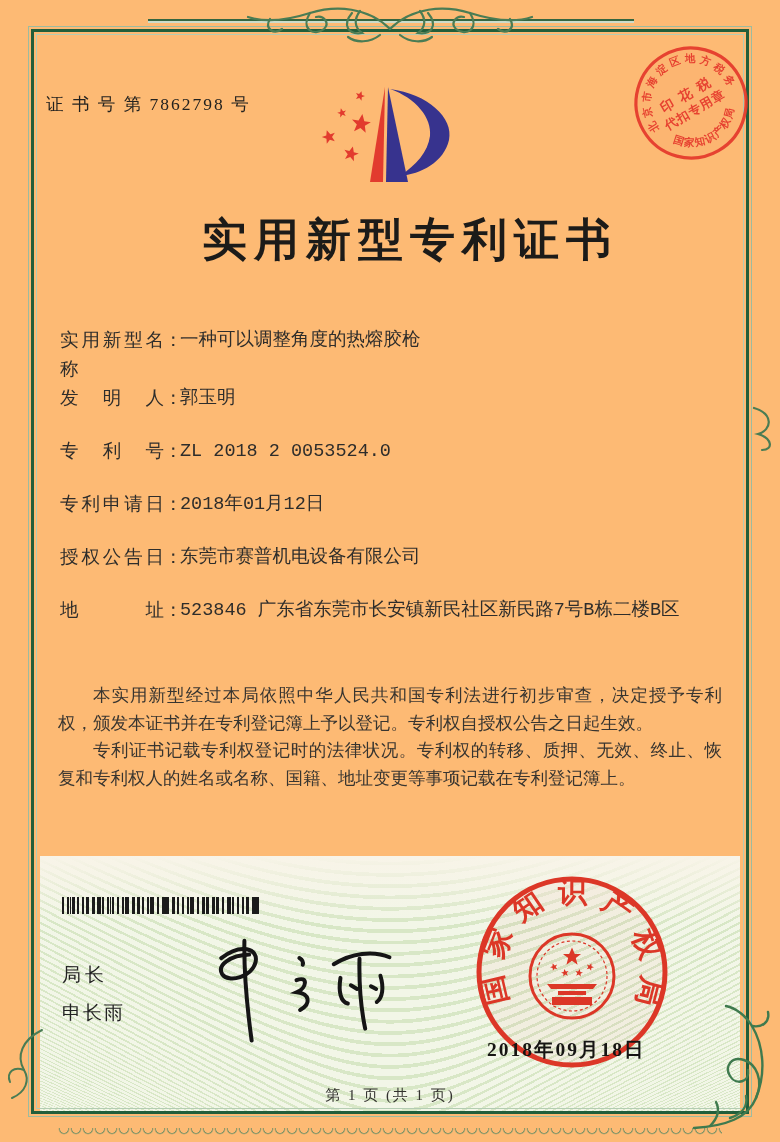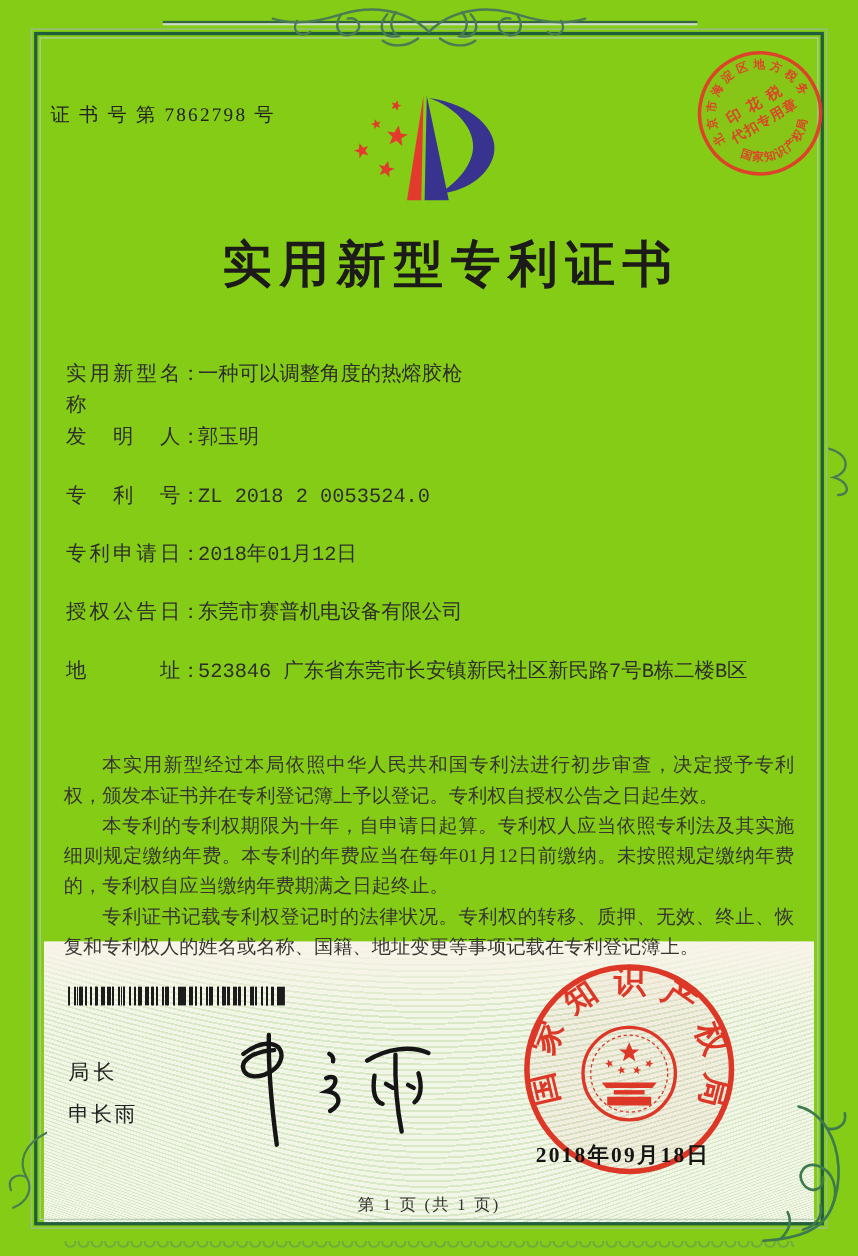--- a/index.html
+++ b/index.html
@@ -4,21 +4,21 @@
 <style>
   html,body{margin:0;padding:0;}
   body{
     font-family:"Liberation Serif","DejaVu Serif",serif;
     background:#e8e4d8;
   }
   .page{
     position:relative;
     width:780px;height:1142px;
     margin:0 auto;
-    background:#84cc16;
+    background:#fdba74;
     overflow:hidden;
   }
   
   .frame-outerline{position:absolute;inset:26px 28px 25px 28px;border:1px solid #9dbb9f;pointer-events:none;}
   .frame-main{position:absolute;inset:29px 31px 28px 31px;border:3px solid #215e3b;pointer-events:none;}
   .frame-innerline{position:absolute;inset:34px 36px 33px 36px;border:1px solid #b3ccb2;pointer-events:none;}
   .top-line{position:absolute;left:148px;top:19px;width:486px;height:2px;background:#35663f;box-shadow:0 2px 0 #cbdccb;}
   .bottom-lace{
     position:absolute;left:58px;top:1128px;width:664px;height:12px;
     background:radial-gradient(circle at 6px 1px, rgba(0,0,0,0) 3.6px, #5d8a64 4.2px, rgba(0,0,0,0) 5.8px);
@@ -148,21 +148,20 @@
   </div>
   <div class="field-row" style="top:543px;">
     <span class="flabel">授权公告日</span><span class="fcolon">：</span><span class="fvalue">东莞市赛普机电设备有限公司</span>
   </div>
   <div class="field-row" style="top:596px;">
     <span class="flabel">地址</span><span class="fcolon">：</span><span class="fvalue wide">523846 广东省东莞市长安镇新民社区新民路7号B栋二楼B区</span>
   </div>
 
   <div class="paragraphs">
     <p>本实用新型经过本局依照中华人民共和国专利法进行初步审查，决定授予专利权，颁发本证书并在专利登记簿上予以登记。专利权自授权公告之日起生效。</p>
-    <p>本专利的专利权期限为十年，自申请日起算。专利权人应当依照专利法及其实施细则规定缴纳年费。本专利的年费应当在每年01月12日前缴纳。未按照规定缴纳年费的，专利权自应当缴纳年费期满之日起终止。</p>
     <p>专利证书记载专利权登记时的法律状况。专利权的转移、质押、无效、终止、恢复和专利权人的姓名或名称、国籍、地址变更等事项记载在专利登记簿上。</p>
   </div>
 
   <div class="barcode"></div>
 
   <div class="director-title">局长</div>
   <div class="director-name">申长雨</div>
 
   <svg class="signature" width="230" height="115" viewBox="0 0 230 115">
     <g stroke="#151515" fill="none" stroke-width="4" stroke-linecap="round" transform="rotate(-3 115 57)">

